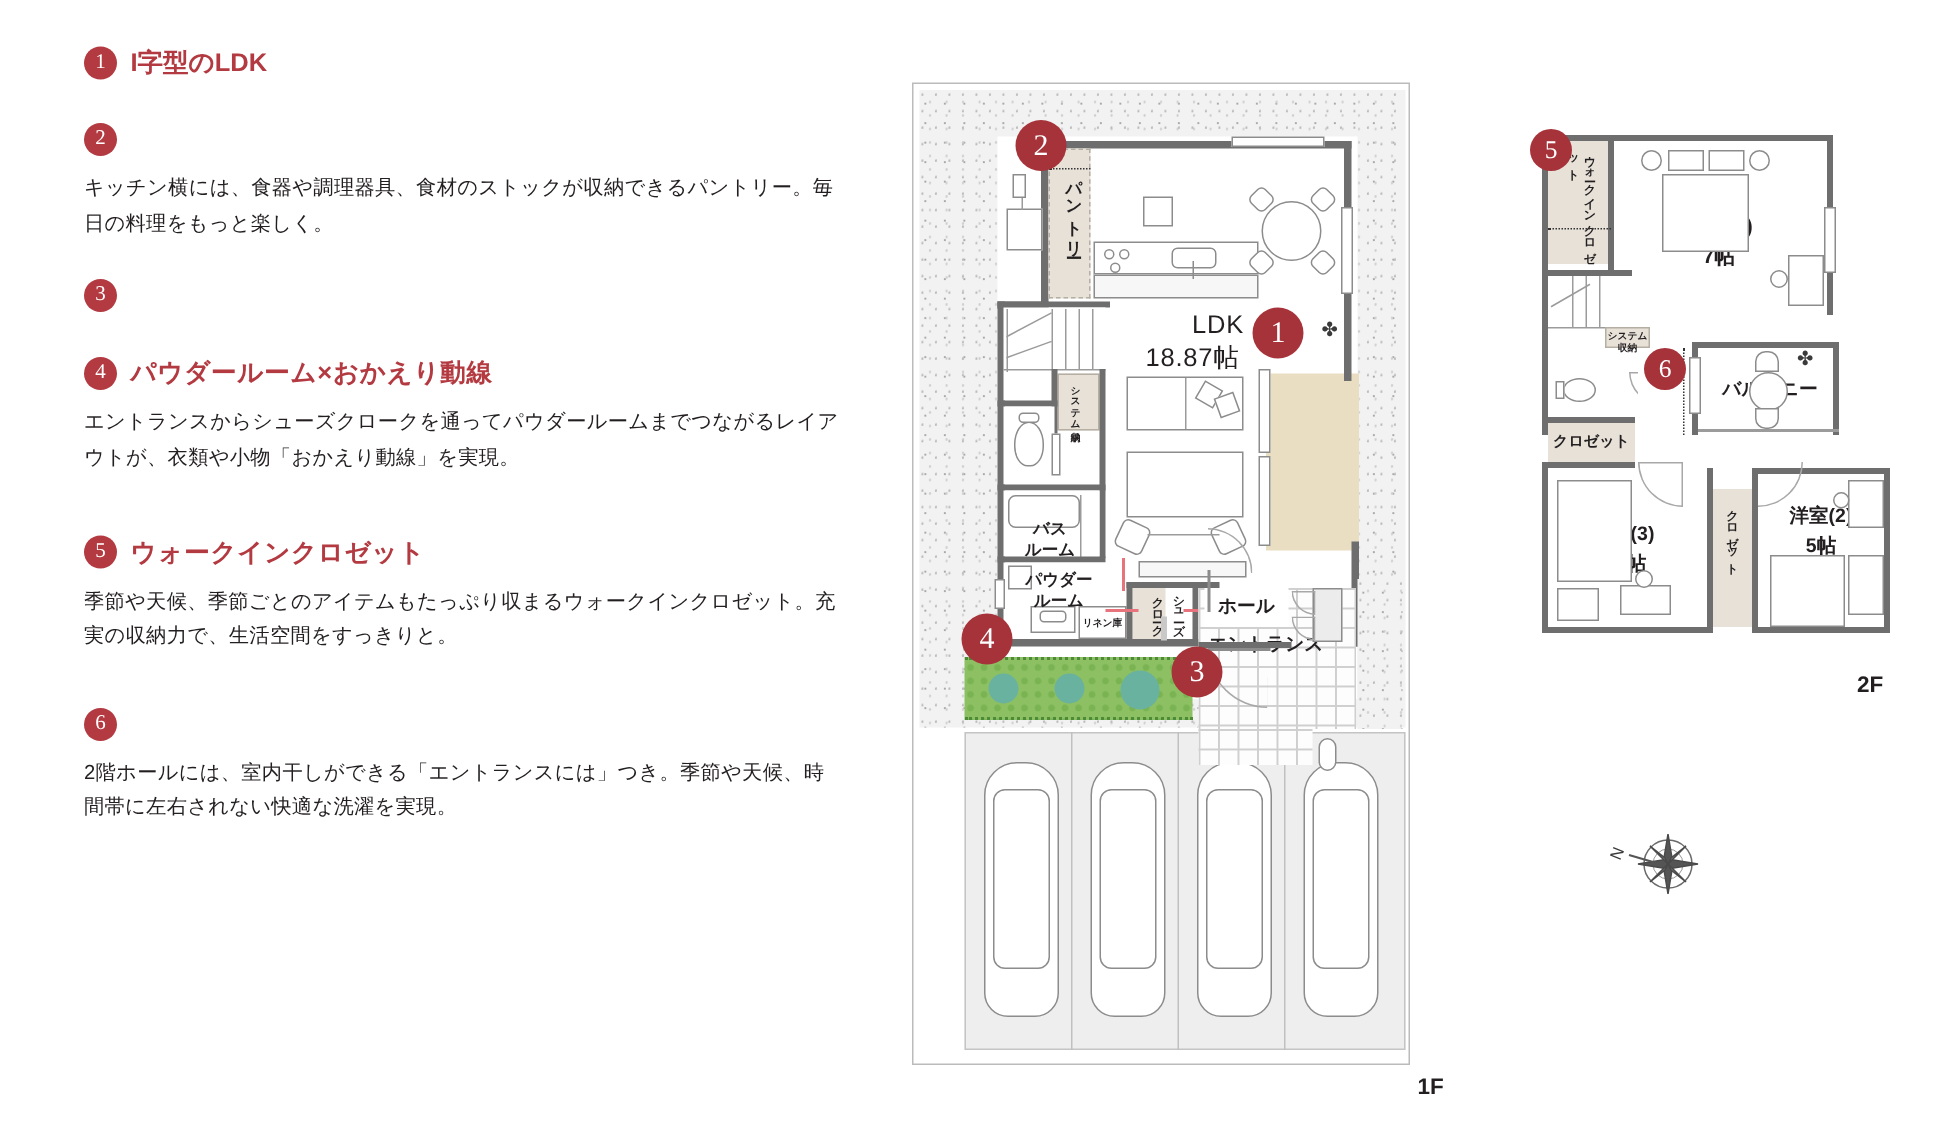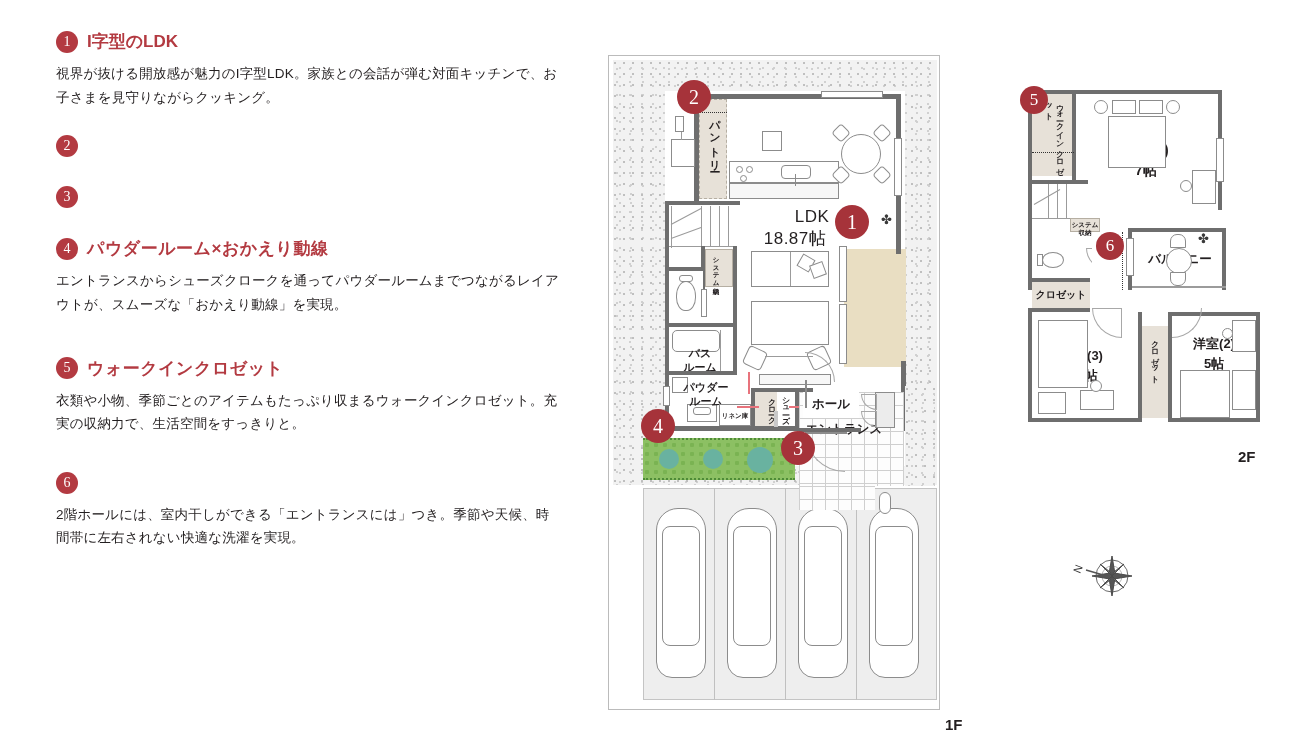--- a/index.html
+++ b/index.html
@@ -110,53 +110,53 @@
 
 <div id="page">
 
   <div id="features">
 
     <div class="feature">
       <div class="feat-head">
         <div class="badge">1</div>
         <div class="feat-title tight">I字型のLDK</div>
       </div>
-      <div class="feat-body">視界が抜ける開放感が魅力のI字型LDK。家族との会話が弾む対面キッチンで、お子さまを見守りながらクッキング。</div>
     </div>
     <div class="sp-1"></div>
 
     <div class="feature">
       <div class="feat-head">
         <div class="badge">2</div>
       </div>
+      <div class="feat-body">キッチン横には、食器や調理器具、食材のストックが収納できるパントリー。毎日の料理をもっと楽しく。</div>
     </div>
     <div class="sp-2"></div>
 
     <div class="feature">
       <div class="feat-head">
         <div class="badge">3</div>
       </div>
     </div>
     <div class="sp-3"></div>
 
     <div class="feature">
       <div class="feat-head">
         <div class="badge">4</div>
         <div class="feat-title">パウダールーム×おかえり動線</div>
       </div>
-      <div class="feat-body">エントランスからシューズクロークを通ってパウダールームまでつながるレイアウトが、スムーズな「おかえり動線」を実現。</div>
+      <div class="feat-body">エントランスからシューズクロークを通ってパウダールームまでつながるレイアウトが、衣類や小物「おかえり動線」を実現。</div>
     </div>
     <div class="sp-4"></div>
 
     <div class="feature">
       <div class="feat-head">
         <div class="badge">5</div>
         <div class="feat-title">ウォークインクロゼット</div>
       </div>
-      <div class="feat-body">衣類や小物、季節ごとのアイテムもたっぷり収まるウォークインクロゼット。充実の収納力で、生活空間をすっきりと。</div>
+      <div class="feat-body">季節や天候、季節ごとのアイテムもたっぷり収まるウォークインクロゼット。充実の収納力で、生活空間をすっきりと。</div>
     </div>
     <div class="sp-5"></div>
 
     <div class="feature">
       <div class="feat-head">
         <div class="badge">6</div>
       </div>
       <div class="feat-body">2階ホールには、室内干しができる「エントランスには」つき。季節や天候、時間帯に左右されない快適な洗濯を実現。</div>
     </div>
   </div>

